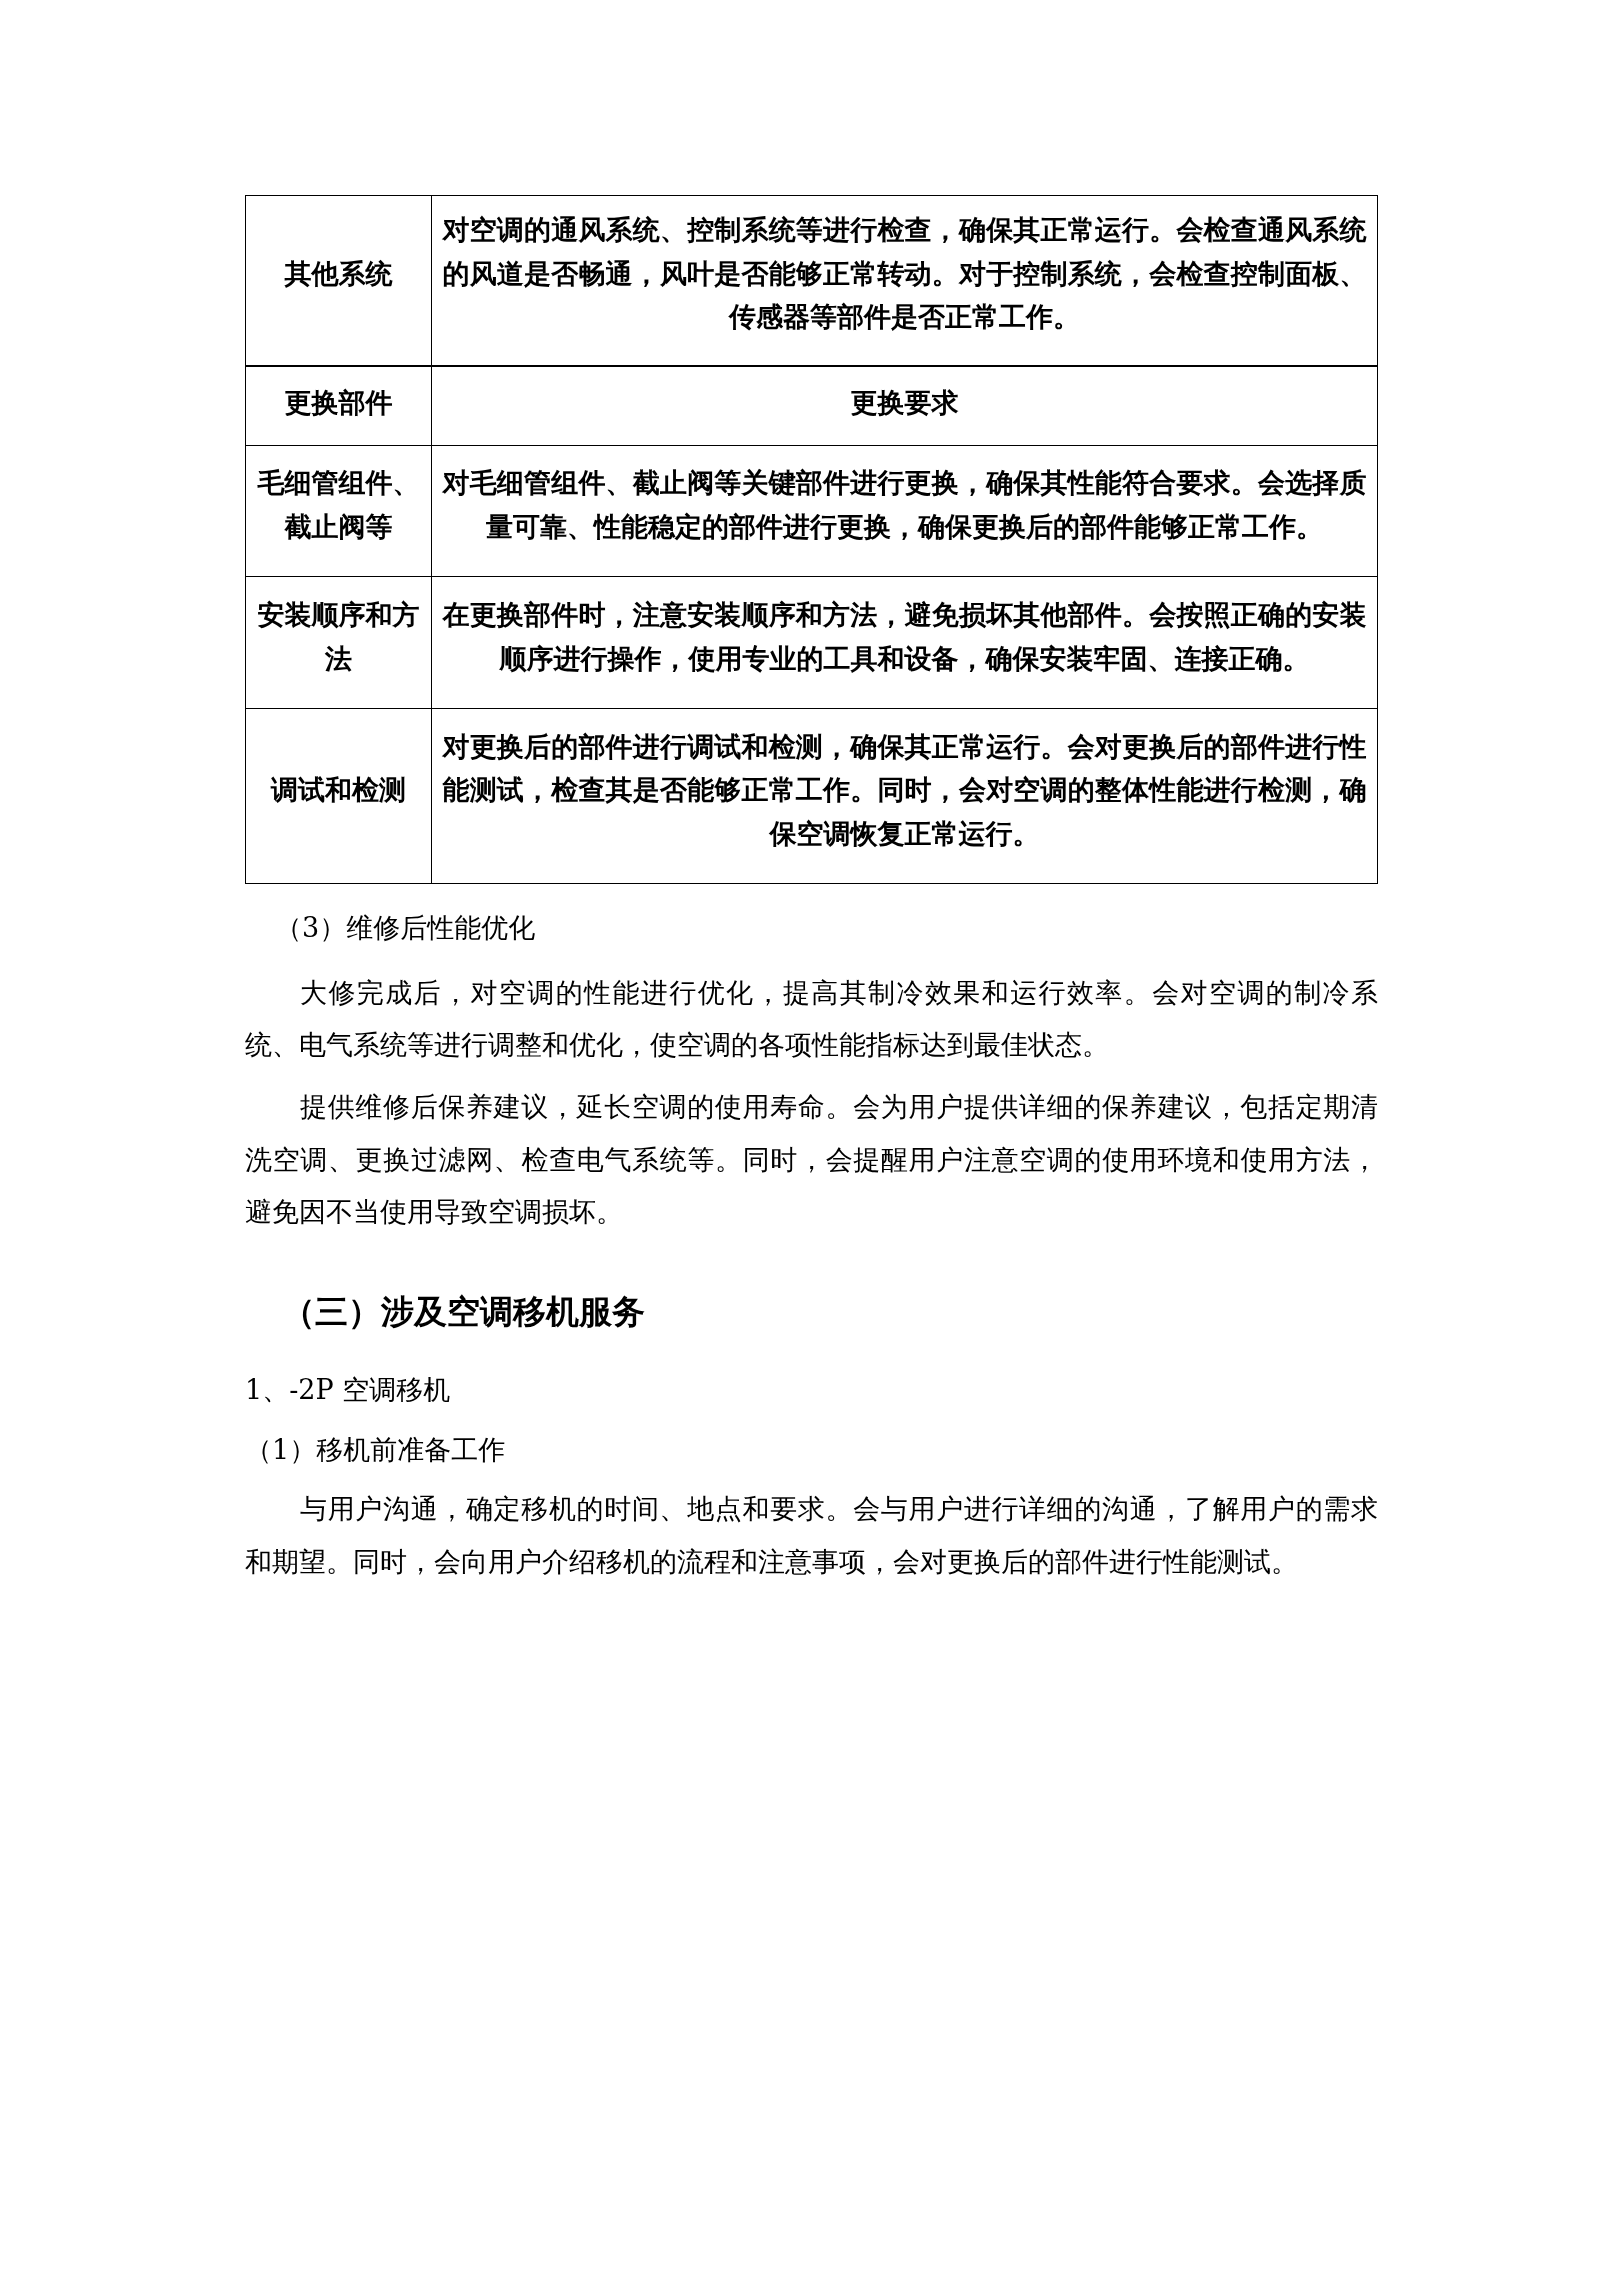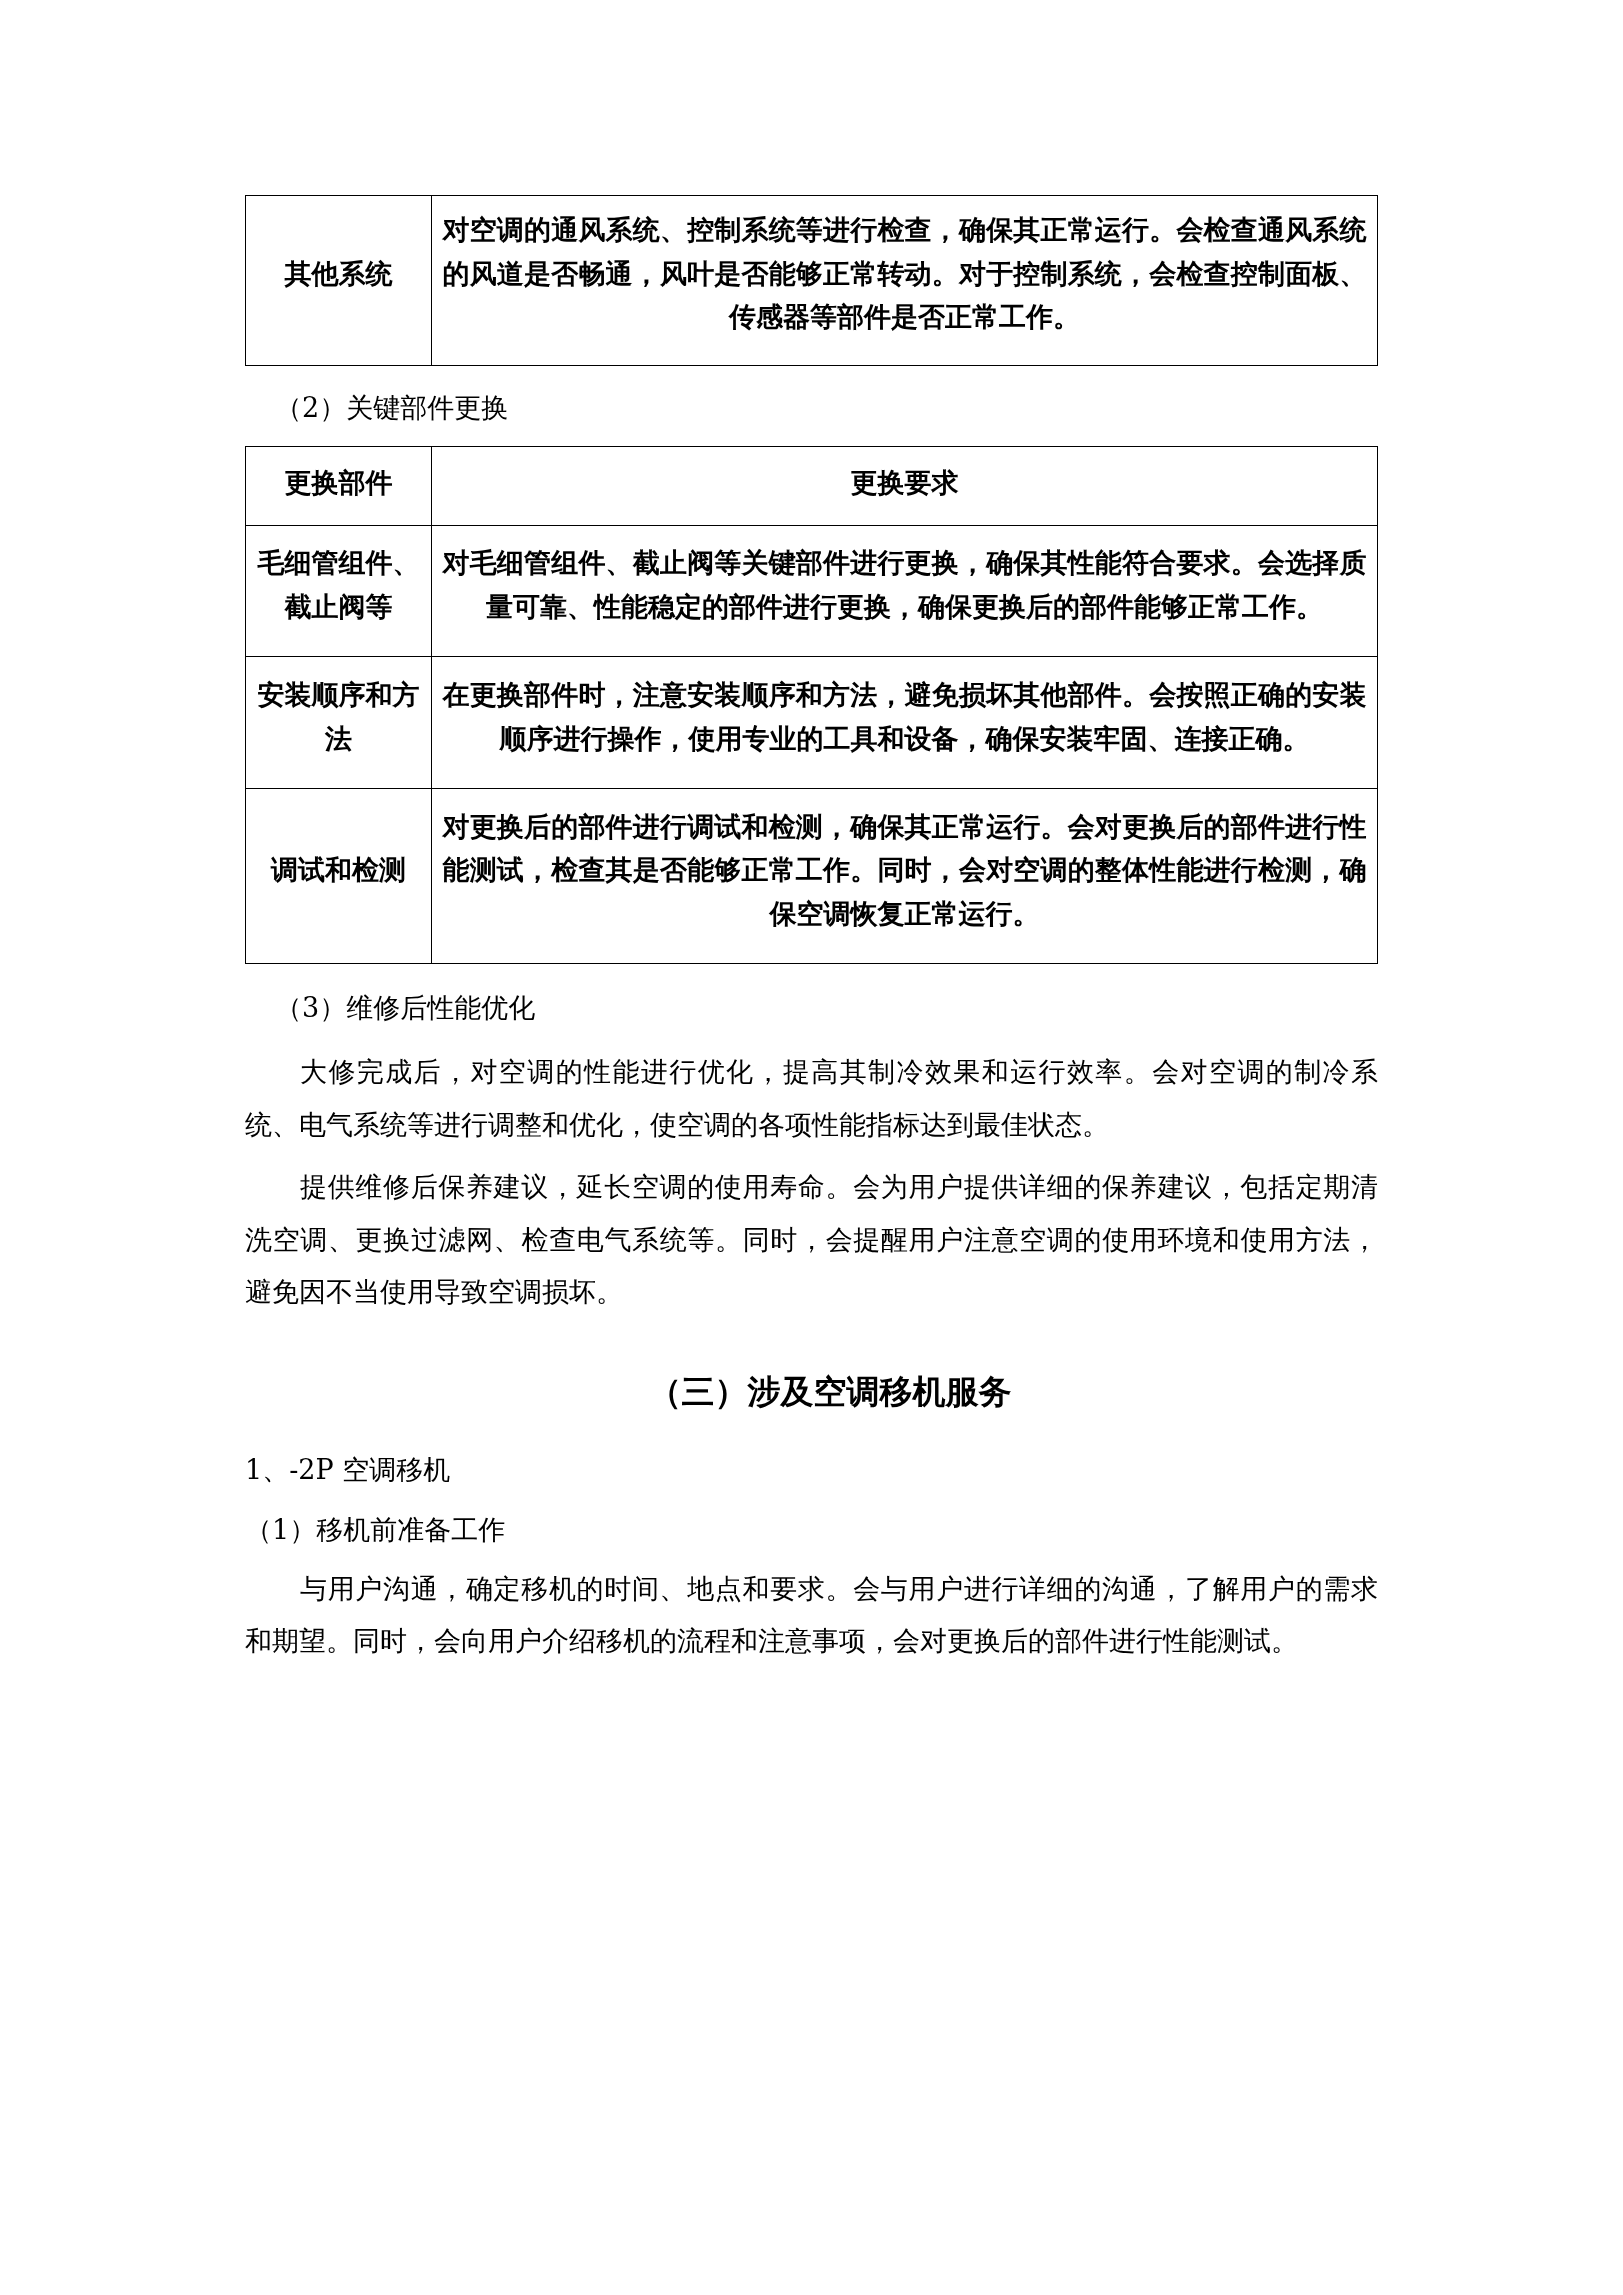--- a/index.html
+++ b/index.html
@@ -85,21 +85,20 @@
     margin-top: 22px;
   }
 
   .section-heading {
     font-size: 33px;
     font-weight: bold;
     line-height: 1.6;
     margin: 47px 0 29px 0;
     padding-left: 37px;
     font-family: "DejaVu Serif", "Liberation Serif", serif;
-    text-align: center;
   }
 
   .item-heading {
     font-size: 27px;
     line-height: 1.6;
     margin: 17px 0 11.8px 0;
     padding-left: 0px;
     font-family: "DejaVu Serif", "Liberation Serif", serif;
   }
 
@@ -120,21 +119,20 @@
 
   <table class="doc-table table-top">
     <tbody>
       <tr>
         <td class="col-label">其他系统</td>
         <td class="col-body">对空调的通风系统、控制系统等进行检查，确保其正常运行。会检查通风系统的风道是否畅通，风叶是否能够正常转动。对于控制系统，会检查控制面板、传感器等部件是否正常工作。</td>
       </tr>
     </tbody>
   </table>
 
-  <div class="sub-heading">（2）关键部件更换</div>
 
   <table class="doc-table table-parts">
     <thead>
       <tr>
         <th class="col-label">更换部件</th>
         <th class="col-body">更换要求</th>
       </tr>
     </thead>
     <tbody>
       <tr>

